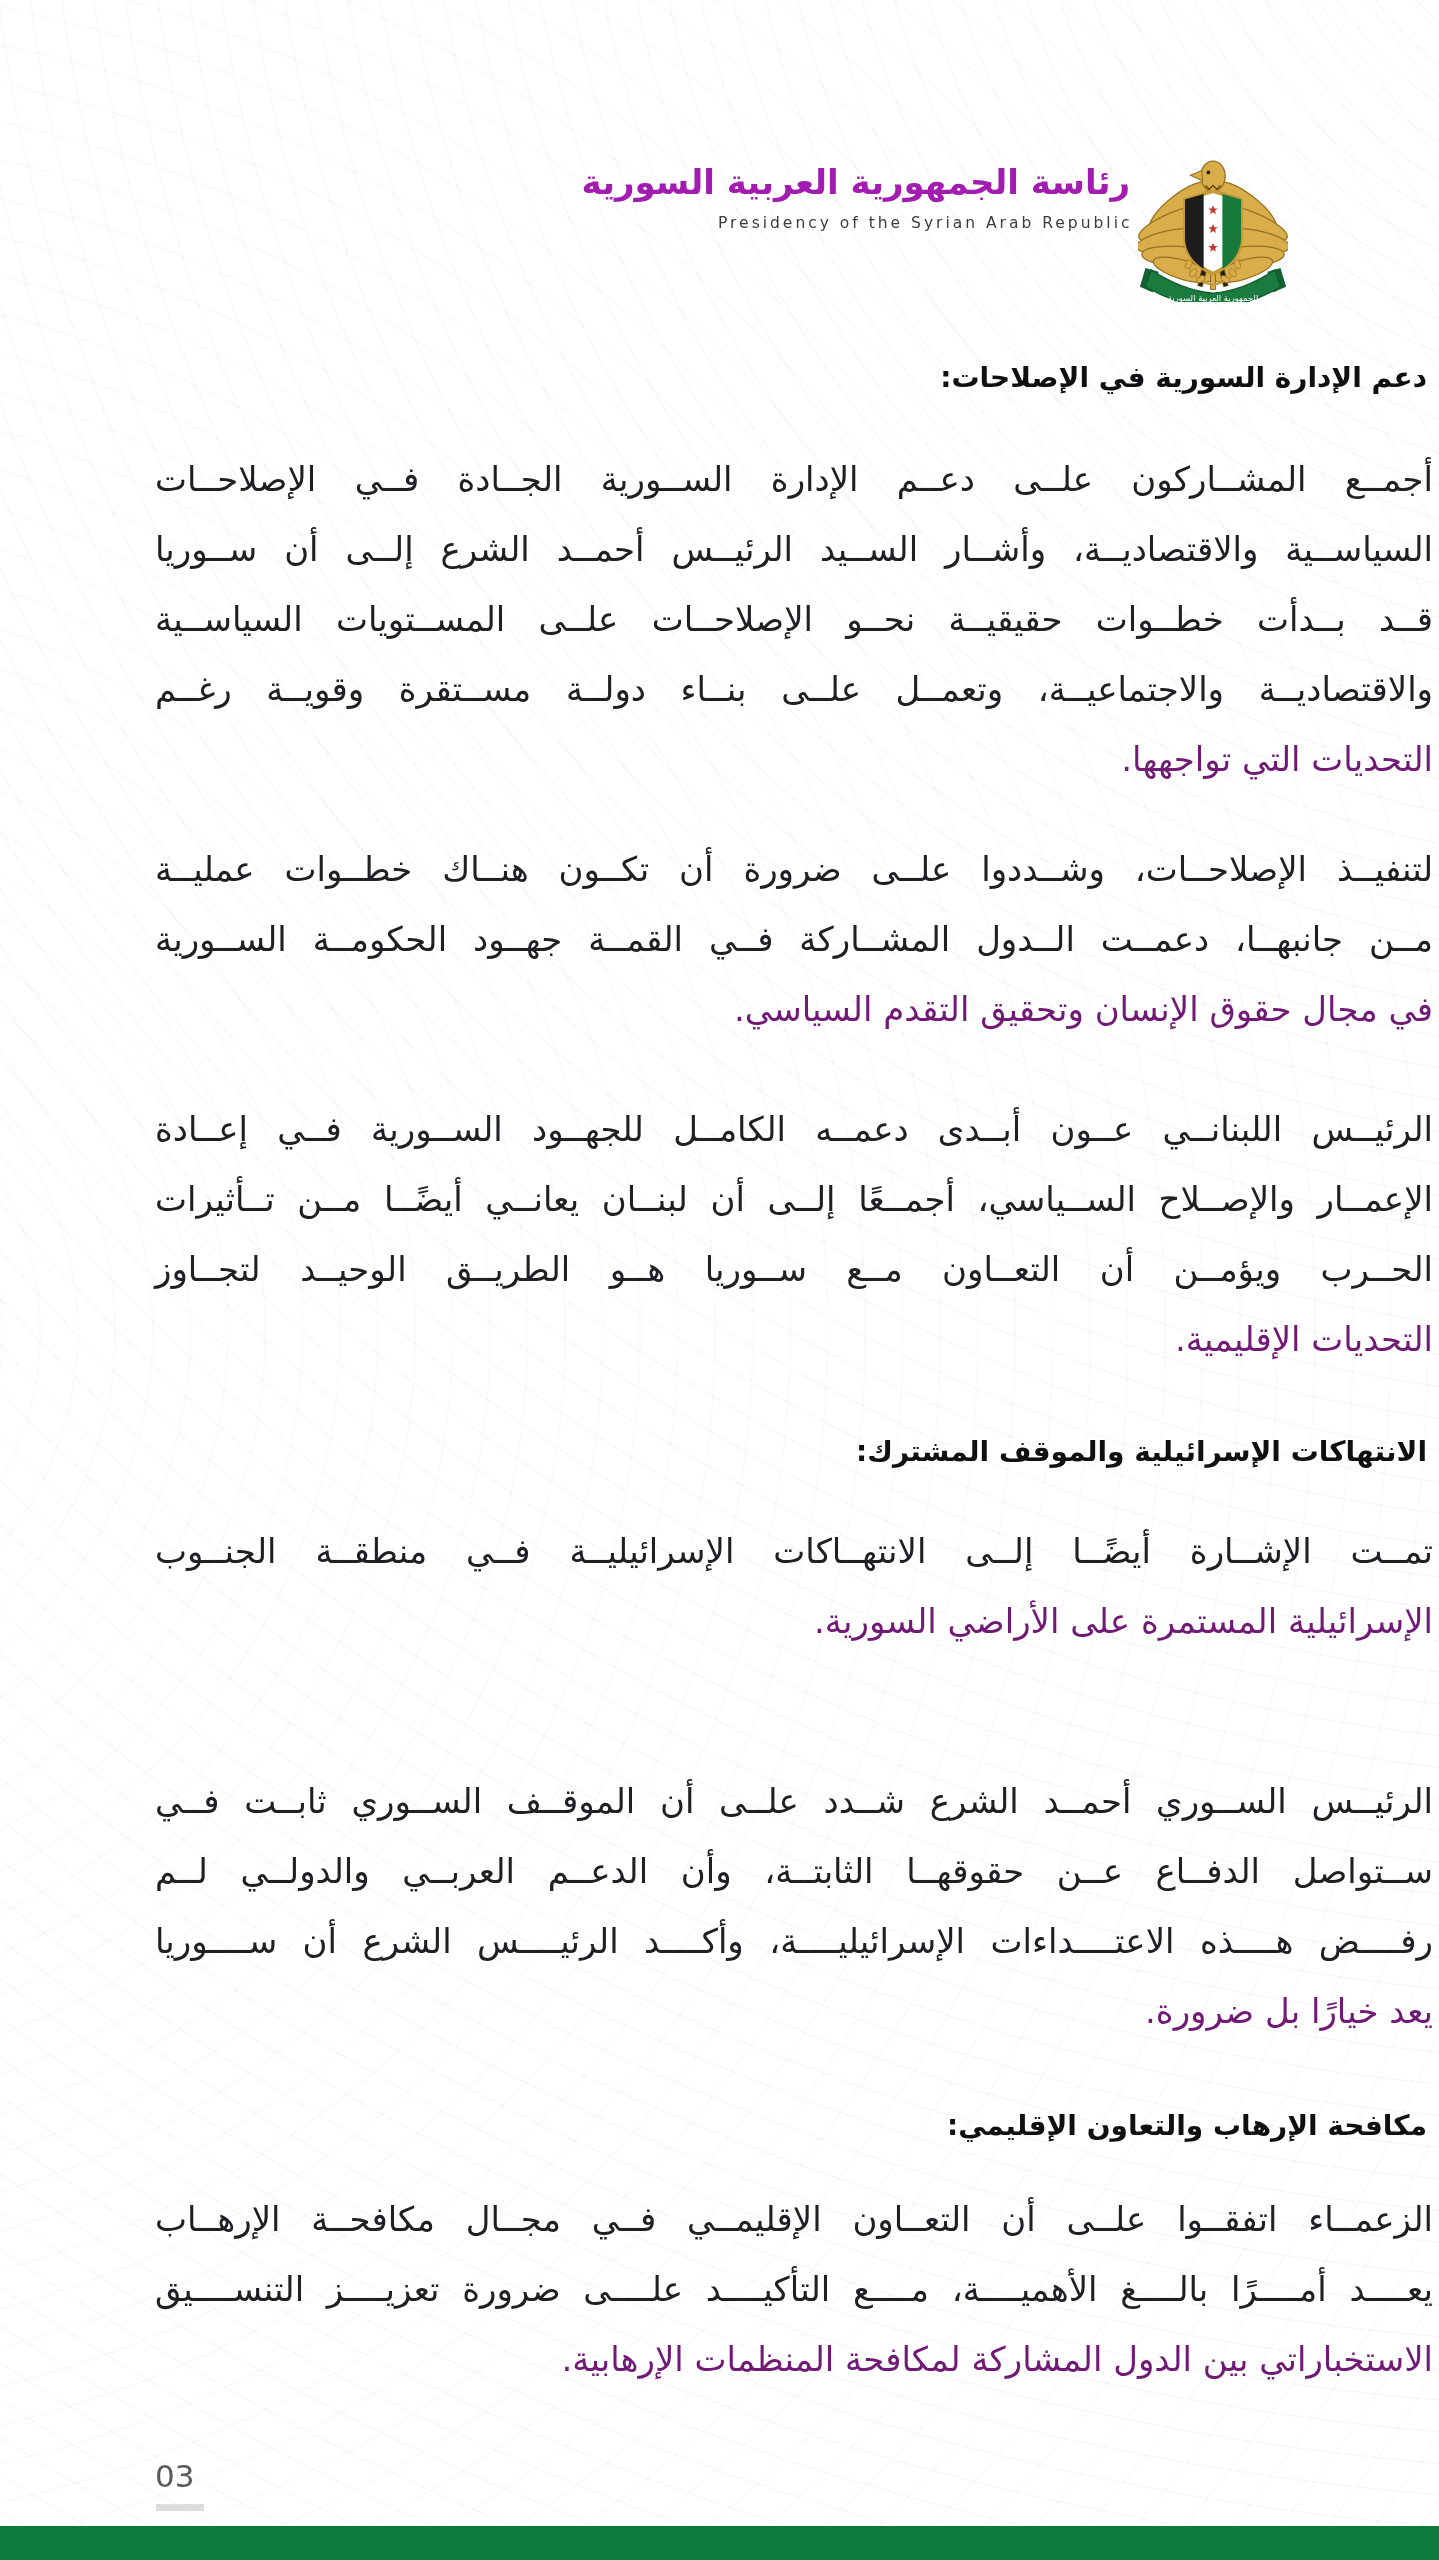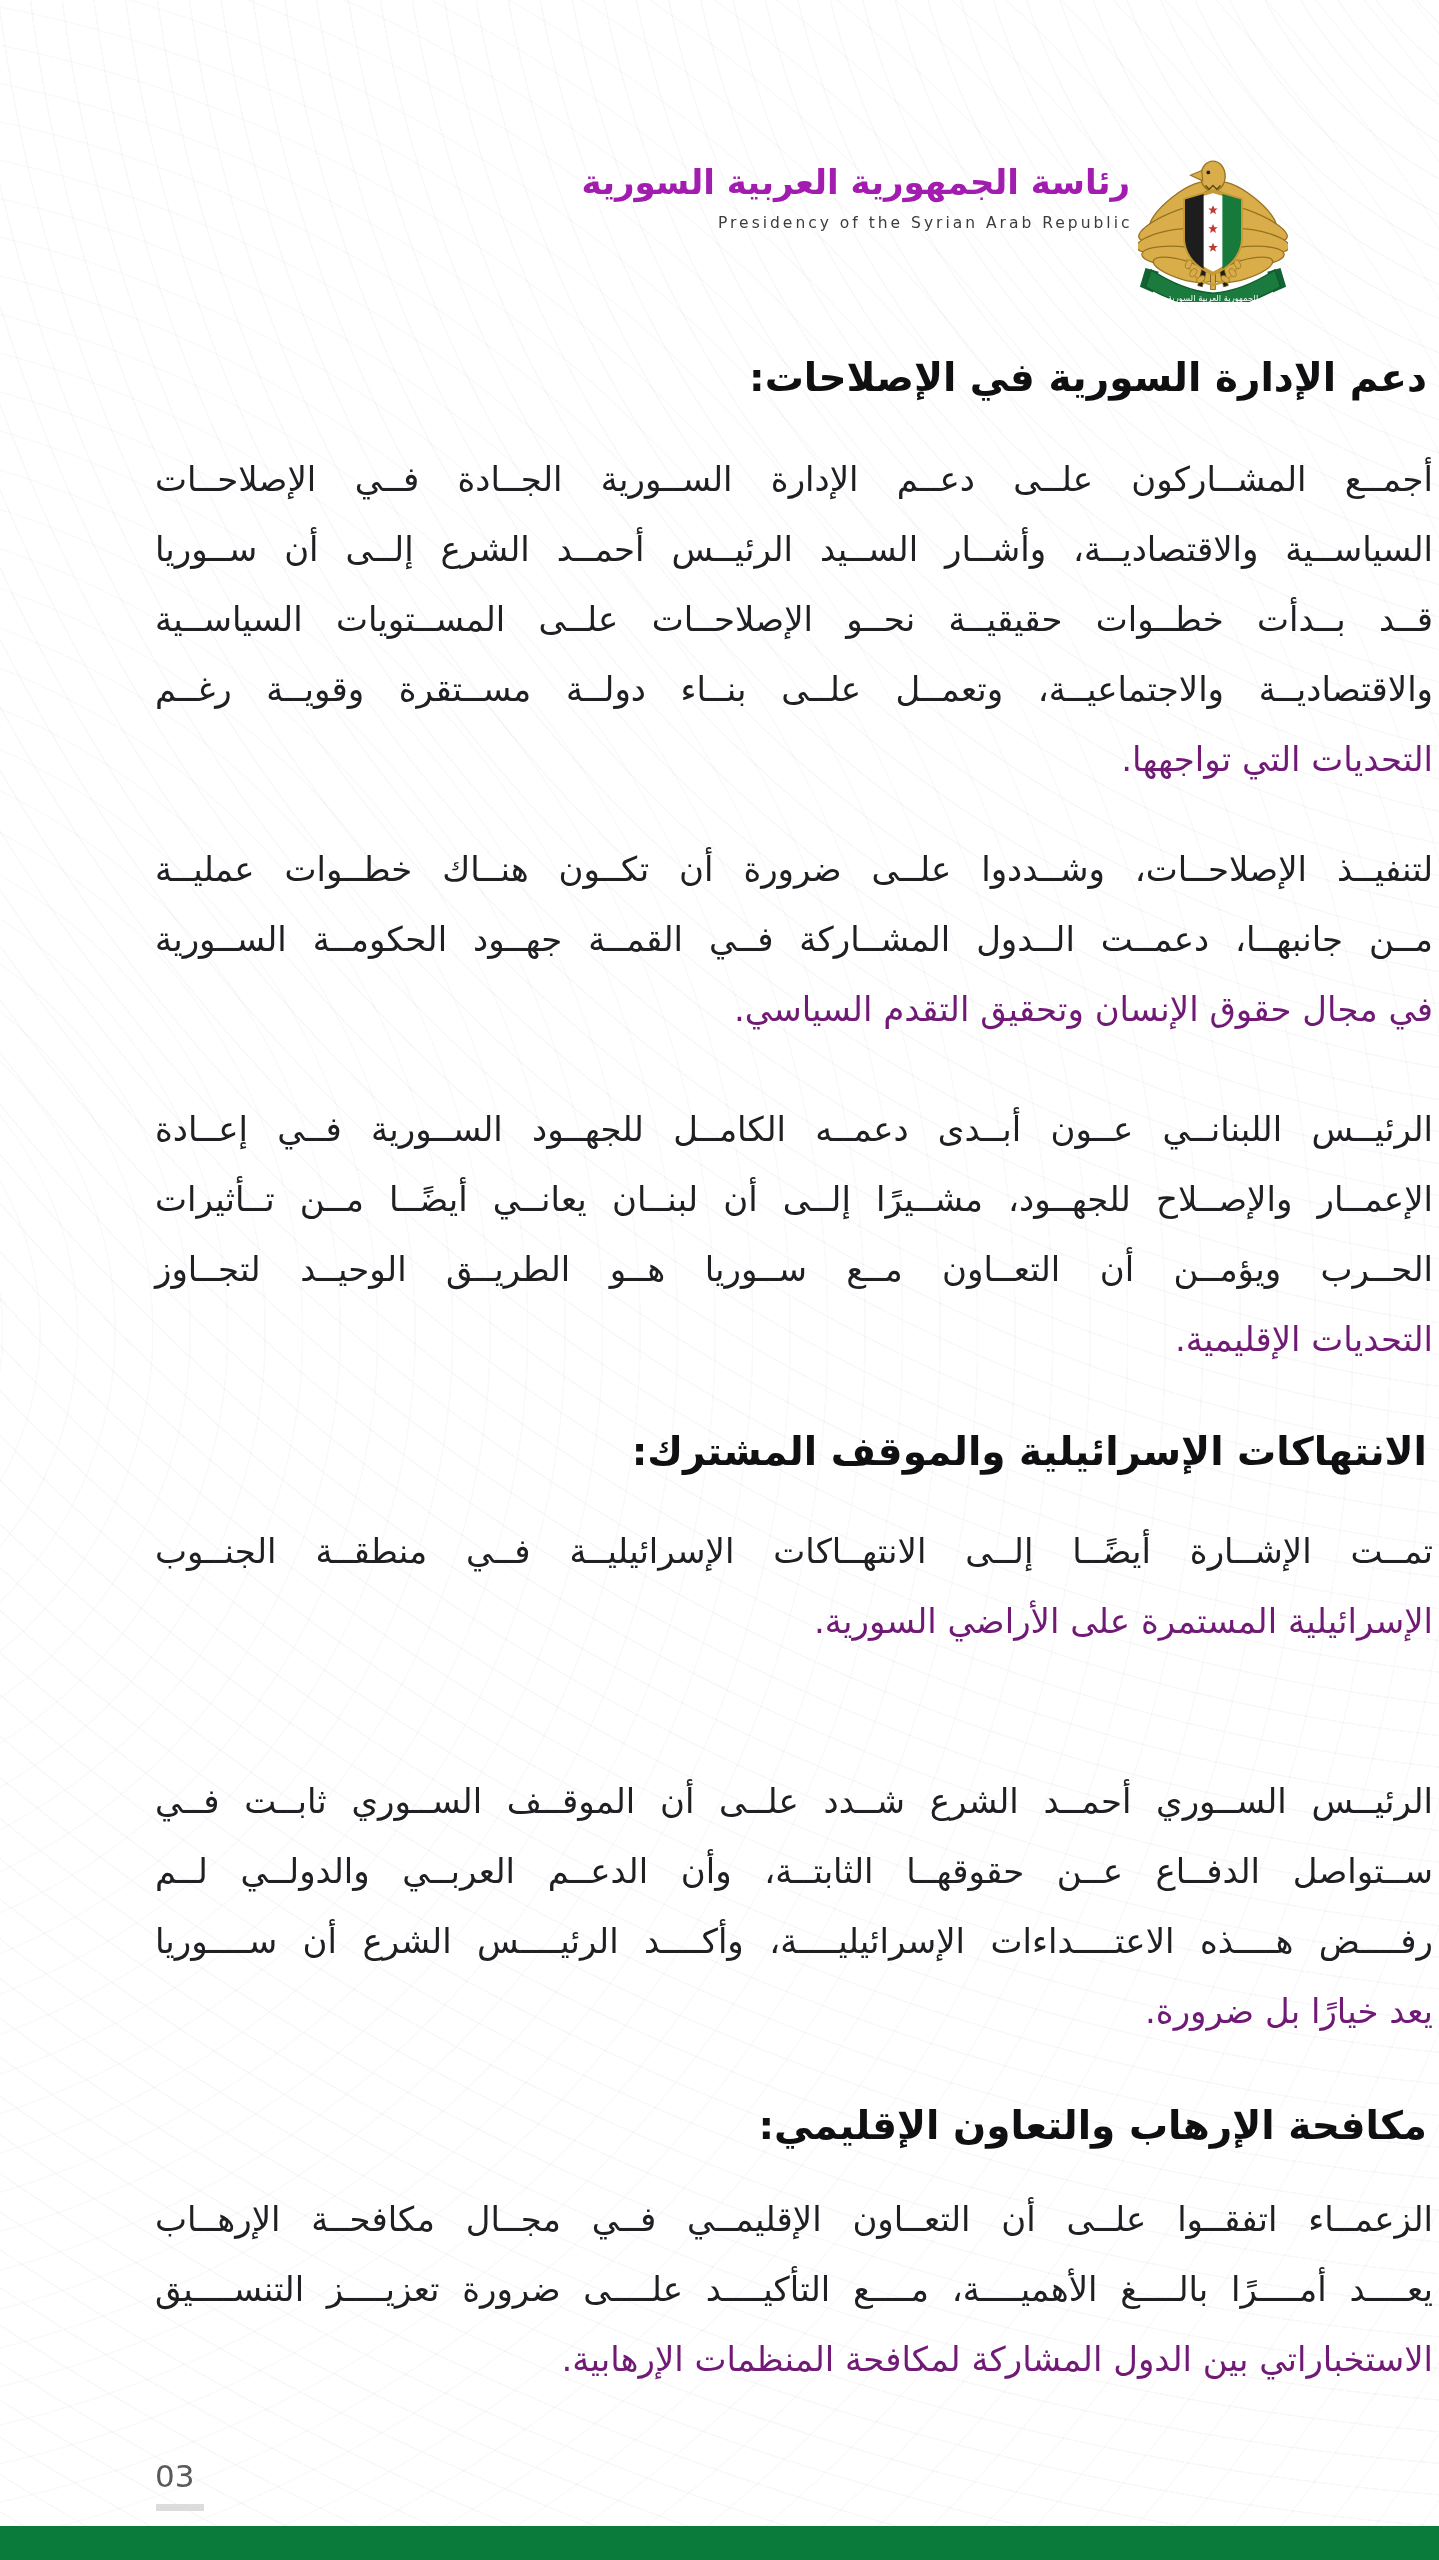--- a/index.html
+++ b/index.html
@@ -15,21 +15,21 @@
 
   
   .org-block{position:absolute;left:718px;top:160px;width:412px;text-align:center;}
   .org-ar{font-size:34px;font-weight:bold;color:#a21caf;line-height:44px;white-space:nowrap;}
   .org-en{margin-top:10px;font-size:15.5px;letter-spacing:3px;color:#3c3c3f;white-space:nowrap;
           font-family:"DejaVu Sans",sans-serif;direction:ltr;}
   .emblem{position:absolute;left:1138px;top:144px;width:150px;height:158px;}
 
   
   .content{position:absolute;left:155px;width:1278px;direction:rtl;}
-  .h{position:absolute;right:6px;left:0;font-size:39px;font-weight:bold;color:#101013;
+  .h{position:absolute;right:6px;left:0;font-size:28px;font-weight:bold;color:#101013;
      text-align:right;line-height:56px;white-space:nowrap;}
   .para{position:absolute;left:0;right:0;}
   .jline{font-size:34px;color:#202024;line-height:70px;
          text-align:justify;text-align-last:justify;white-space:nowrap;}
   .lline{font-size:34px;color:#701a75;line-height:70px;text-align:right;}
 
   
   .pagenum{position:absolute;left:155px;top:2458px;font-size:31px;color:#58595b;direction:ltr;}
   .pagenum-rule{position:absolute;left:156px;top:2504px;width:48px;height:7px;background:#dcdcdc;}
   .footer-bar{position:absolute;left:0;bottom:0;width:1439px;height:34px;background:#0b7b3c;}
@@ -124,21 +124,21 @@
     </div>
 
     <div class="para" style="top:834px;">
       <div class="jline">لتنفيــذ الإصلاحــات، وشــددوا علــى ضرورة أن تكــون هنــاك خطــوات عمليــة</div>
       <div class="jline">مــن جانبهــا، دعمــت الــدول المشــاركة فــي القمــة جهــود الحكومــة الســورية</div>
       <div class="lline">في مجال حقوق الإنسان وتحقيق التقدم السياسي.</div>
     </div>
 
     <div class="para" style="top:1094px;">
       <div class="jline">الرئيــس اللبنانــي عــون أبــدى دعمــه الكامــل للجهــود الســورية فــي إعــادة</div>
-      <div class="jline">الإعمــار والإصــلاح للجهــود، مشــيرًا إلــى أن لبنــان يعانــي أيضًــا مــن تــأثيرات</div>
+      <div class="jline">الإعمــار والإصــلاح الســياسي، أجمــعًا إلــى أن لبنــان يعانــي أيضًــا مــن تــأثيرات</div>
       <div class="jline">الحــرب ويؤمــن أن التعــاون مــع ســوريا هــو الطريــق الوحيــد لتجــاوز</div>
       <div class="lline">التحديات الإقليمية.</div>
     </div>
 
     <div class="h" style="top:1424px;">الانتهاكات الإسرائيلية والموقف المشترك:</div>
 
     <div class="para" style="top:1516px;">
       <div class="jline">تمــت الإشــارة أيضًــا إلــى الانتهــاكات الإسرائيليــة فــي منطقــة الجنــوب</div>
       <div class="lline">الإسرائيلية المستمرة على الأراضي السورية.</div>
     </div>

